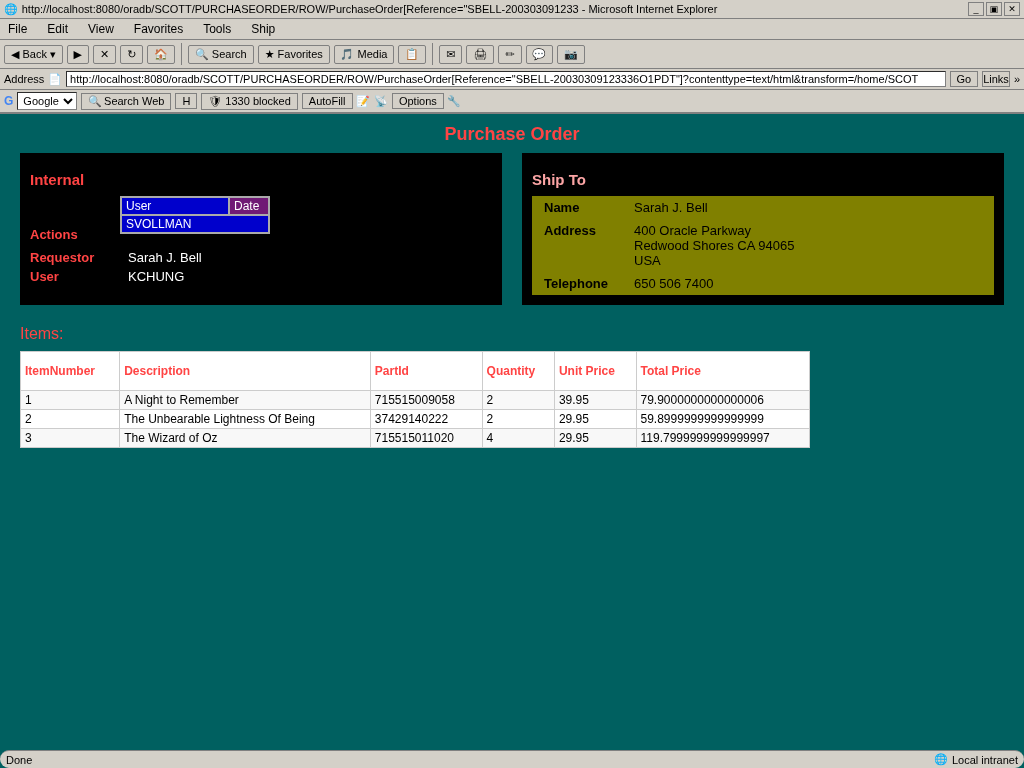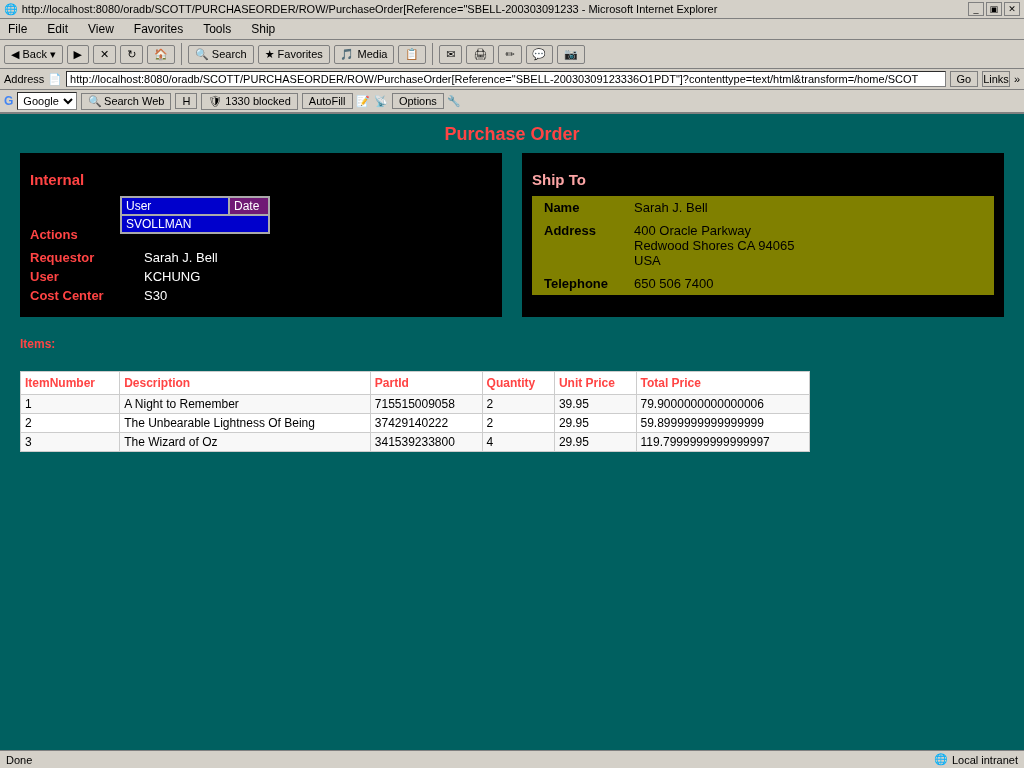--- a/index.html
+++ b/index.html
@@ -199,21 +199,21 @@
       background: #0000cc;
       border: 1px solid #aaa;
       color: #fff;
       font-size: 12px;
       padding: 1px 4px;
       width: 100%;
     }
 
     .internal-row {
       display: flex;
-      gap: 24px;
+      gap: 8px;
       margin-bottom: 4px;
       align-items: center;
     }
     .internal-label {
       color: #ff4444;
       font-weight: bold;
       font-size: 13px;
       min-width: 90px;
     }
     .internal-value {
@@ -251,38 +251,38 @@
       white-space: nowrap;
       width: 90px;
     }
     .ship-value {
       color: #000;
     }
 
     
     .items-title {
       color: #ff4444;
-      font-size: 12px;
-      font-weight: bold;
-      margin-bottom: 20px;
+      font-size: 16px;
+      font-weight: normal;
+      margin-bottom: 8px;
     }
 
     .items-table {
       width: 790px;
       border-collapse: collapse;
       background: #fff;
       color: #000;
       font-size: 12px;
     }
     .items-table th {
       background: #fff;
       color: #ff4444;
       font-weight: bold;
       border: 1px solid #ccc;
-      padding: 4px 4px;
+      padding: 12px 4px;
       text-align: left;
     }
     .items-table td {
       border: 1px solid #ccc;
       padding: 2px 4px;
       color: #000;
     }
     .items-table tr:nth-child(odd) td { background: #f8f8f8; }
     .items-table tr:nth-child(even) td { background: #fff; }
 
@@ -293,20 +293,21 @@
       left: 0;
       right: 0;
       background: #d4d0c8;
       border-top: 1px solid #808080;
       padding: 2px 6px;
       font-size: 11px;
       color: #000;
       display: flex;
       justify-content: space-between;
       align-items: center;
+      border-radius: 9px;
     }
     .status-right {
       display: flex;
       align-items: center;
       gap: 4px;
     }
   </style>
 </head>
 <body>
 
@@ -424,24 +425,20 @@
         </div>
       </div>
 
       <div class="internal-row">
         <span class="internal-label">Requestor</span>
         <span class="internal-value">Sarah J. Bell</span>
       </div>
       <div class="internal-row">
         <span class="internal-label">User</span>
         <span class="internal-value">KCHUNG</span>
-      </div>
-      <div class="internal-row">
-        <span class="internal-label">Cost Center</span>
-        <span class="internal-value">S30</span>
       </div>
     </div>
 
     <div class="ship-section">
       <div class="section-title ship-title">Ship To</div>
       <table class="ship-table">
         <tbody>
             <tr>
           <td class="ship-label">Name</td>
           <td class="ship-value">Sarah J. Bell</td>
@@ -490,21 +487,21 @@
           <td>2</td>
           <td>The Unbearable Lightness Of Being</td>
           <td>37429140222</td>
           <td>2</td>
           <td>29.95</td>
           <td>59.8999999999999999</td>
         </tr>
         <tr>
           <td>3</td>
           <td>The Wizard of Oz</td>
-          <td>341539233800</td>
+          <td>715515011020</td>
           <td>4</td>
           <td>29.95</td>
           <td>119.7999999999999997</td>
         </tr>
       </tbody>
   </table>
 
 </div>
 
 <div class="status-bar">

